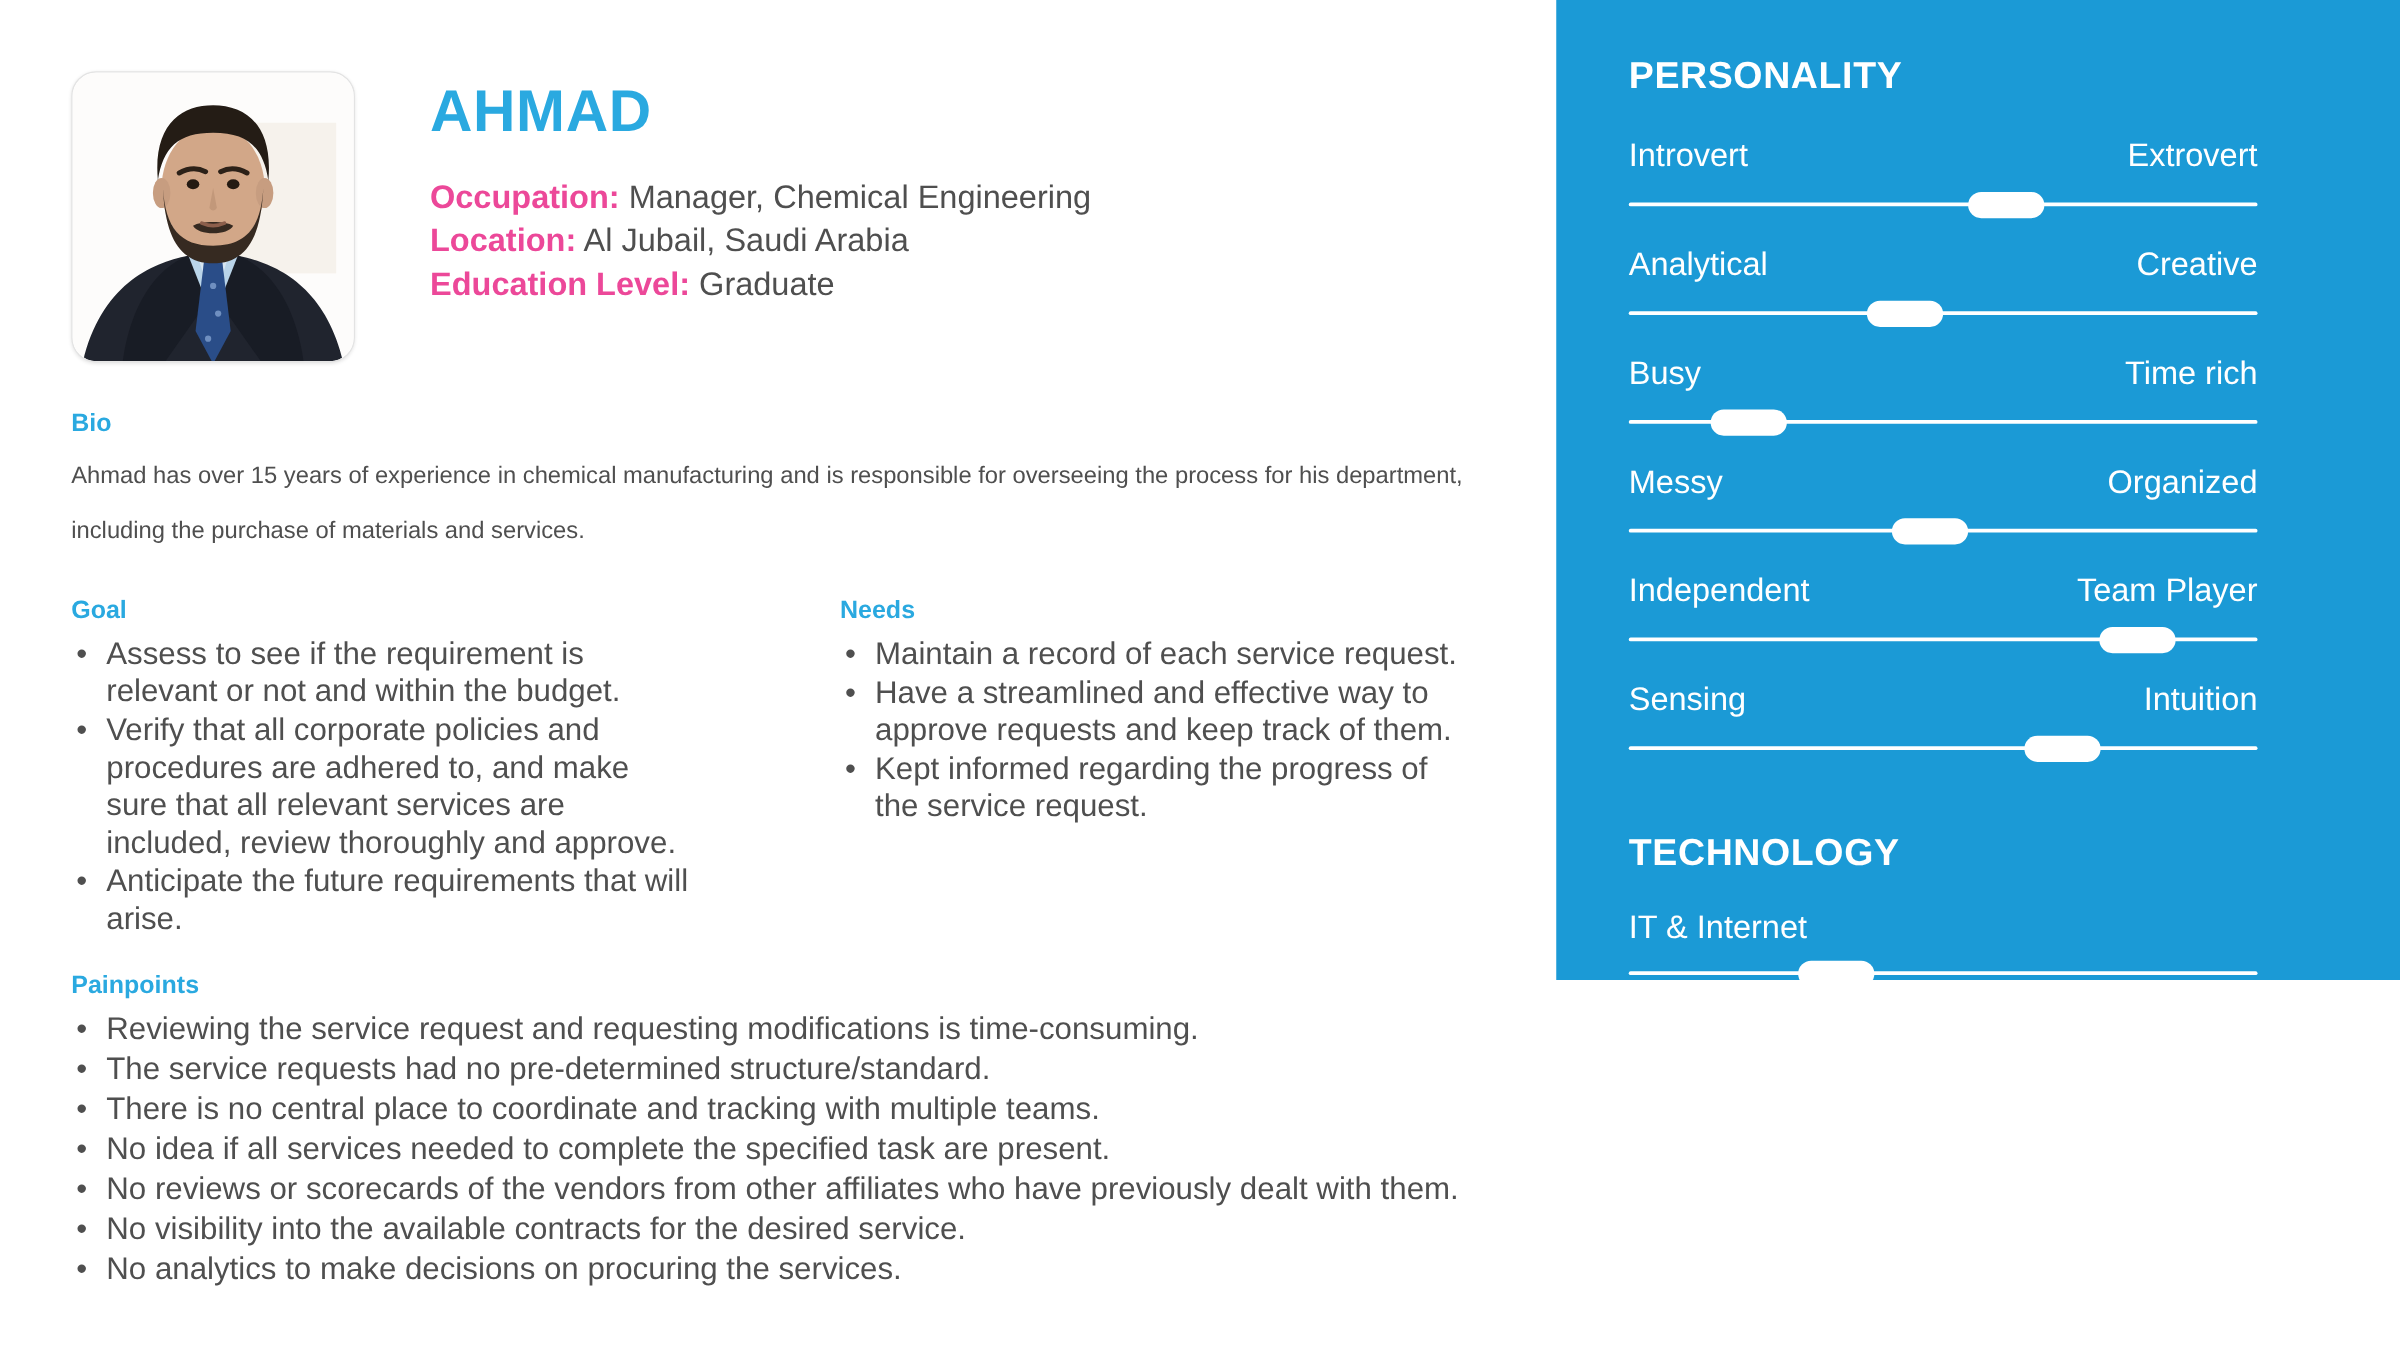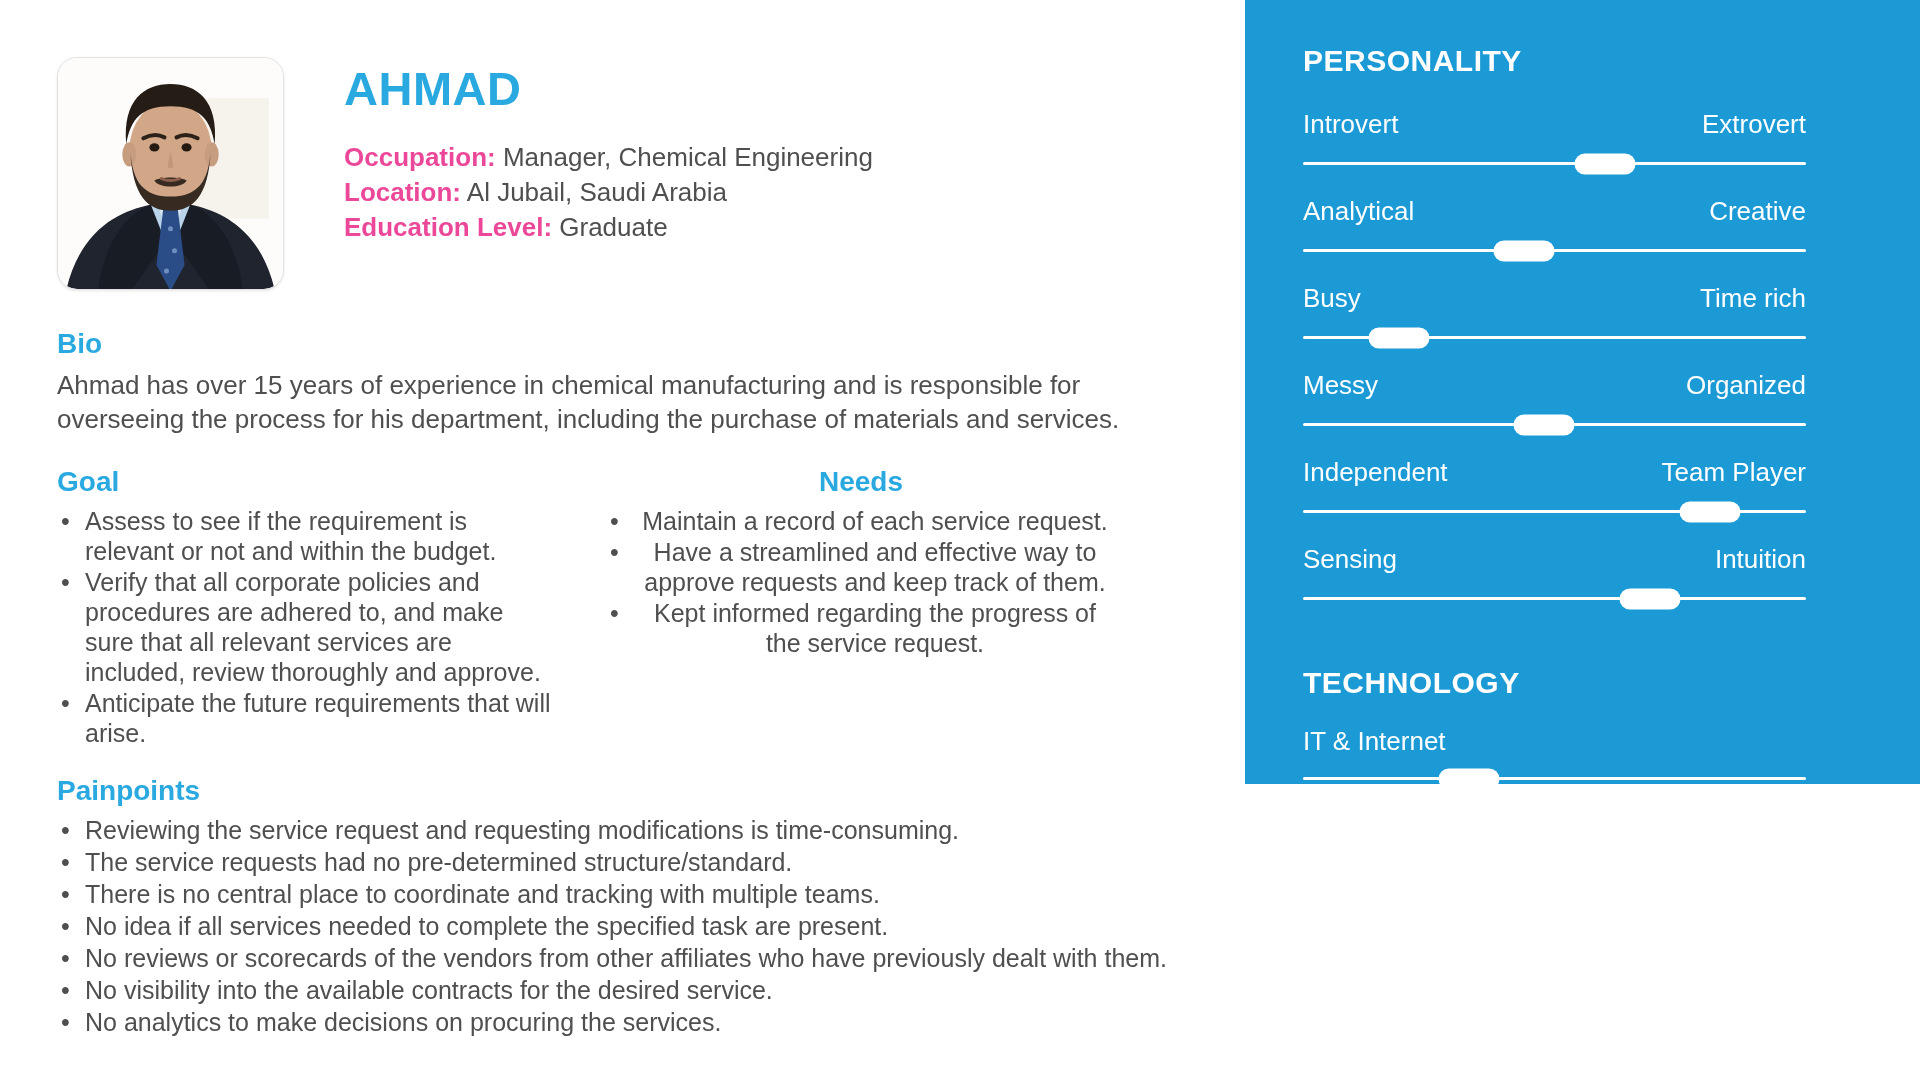--- a/index.html
+++ b/index.html
@@ -14,26 +14,26 @@
     width:225px;height:231px;border-radius:20px;border:1px solid #e3e3e3;
     overflow:hidden;background:#ffffff;flex:0 0 auto;
     box-shadow:0 1px 3px rgba(0,0,0,.10);
   }
   .photo-frame svg{display:block;width:100%;height:100%;}
   .name-block{margin-left:60px;padding-top:4px;}
   .persona-name{font-size:47px;font-weight:bold;color:#2aa9e0;letter-spacing:.5px;margin:0 0 24px 0;}
   .info-line{font-size:26px;line-height:35px;color:#4f4f4f;}
   .info-line .lbl{font-weight:bold;color:#ec4899;}
   .section{margin-left:57px;}
-  .sec-heading{font-size:28px;font-weight:bold;color:#2aa9e0;margin:0 0 8px 0;}
+  .sec-heading{font-size:20px;font-weight:bold;color:#2aa9e0;margin:0 0 8px 0;}
   .bio-section{margin-top:38px;}
-  .bio-text{font-size:26px;line-height:34px;color:#4f4f4f;width:1120px;}
+  .bio-text{font-size:19px;line-height:44px;color:#4f4f4f;width:1120px;}
   .two-col{display:flex;margin-top:30px;}
   .goal-col{width:500px;}
-  .needs-col{width:510px;margin-left:49px;text-align:center;}
+  .needs-col{width:510px;margin-left:115px;}
   ul.bullets{list-style:none;margin:0;padding:0;}
   ul.bullets li{
     position:relative;padding-left:28px;font-size:25px;line-height:30px;
     color:#4f4f4f;margin-bottom:1px;
   }
   ul.bullets li::before{content:"•";position:absolute;left:4px;top:0;color:#4f4f4f;}
   .pain-section{margin-top:26px;width:1185px;}
   .pain-section ul.bullets li{line-height:31px;}
   
   .right-panel{

